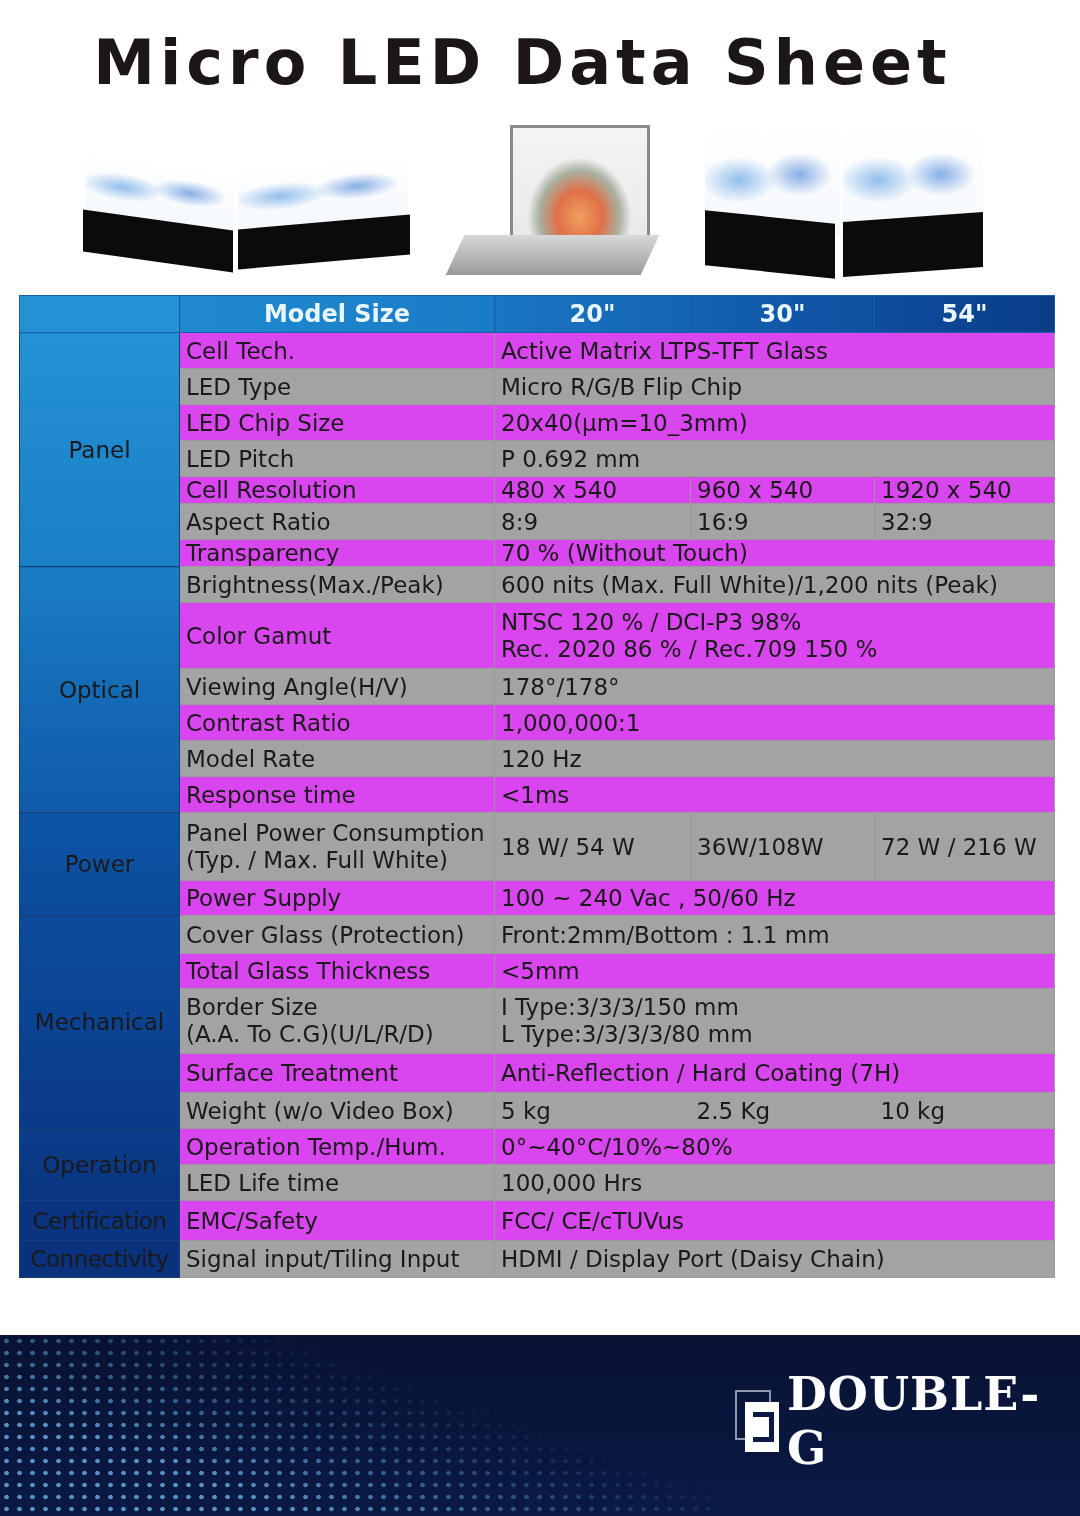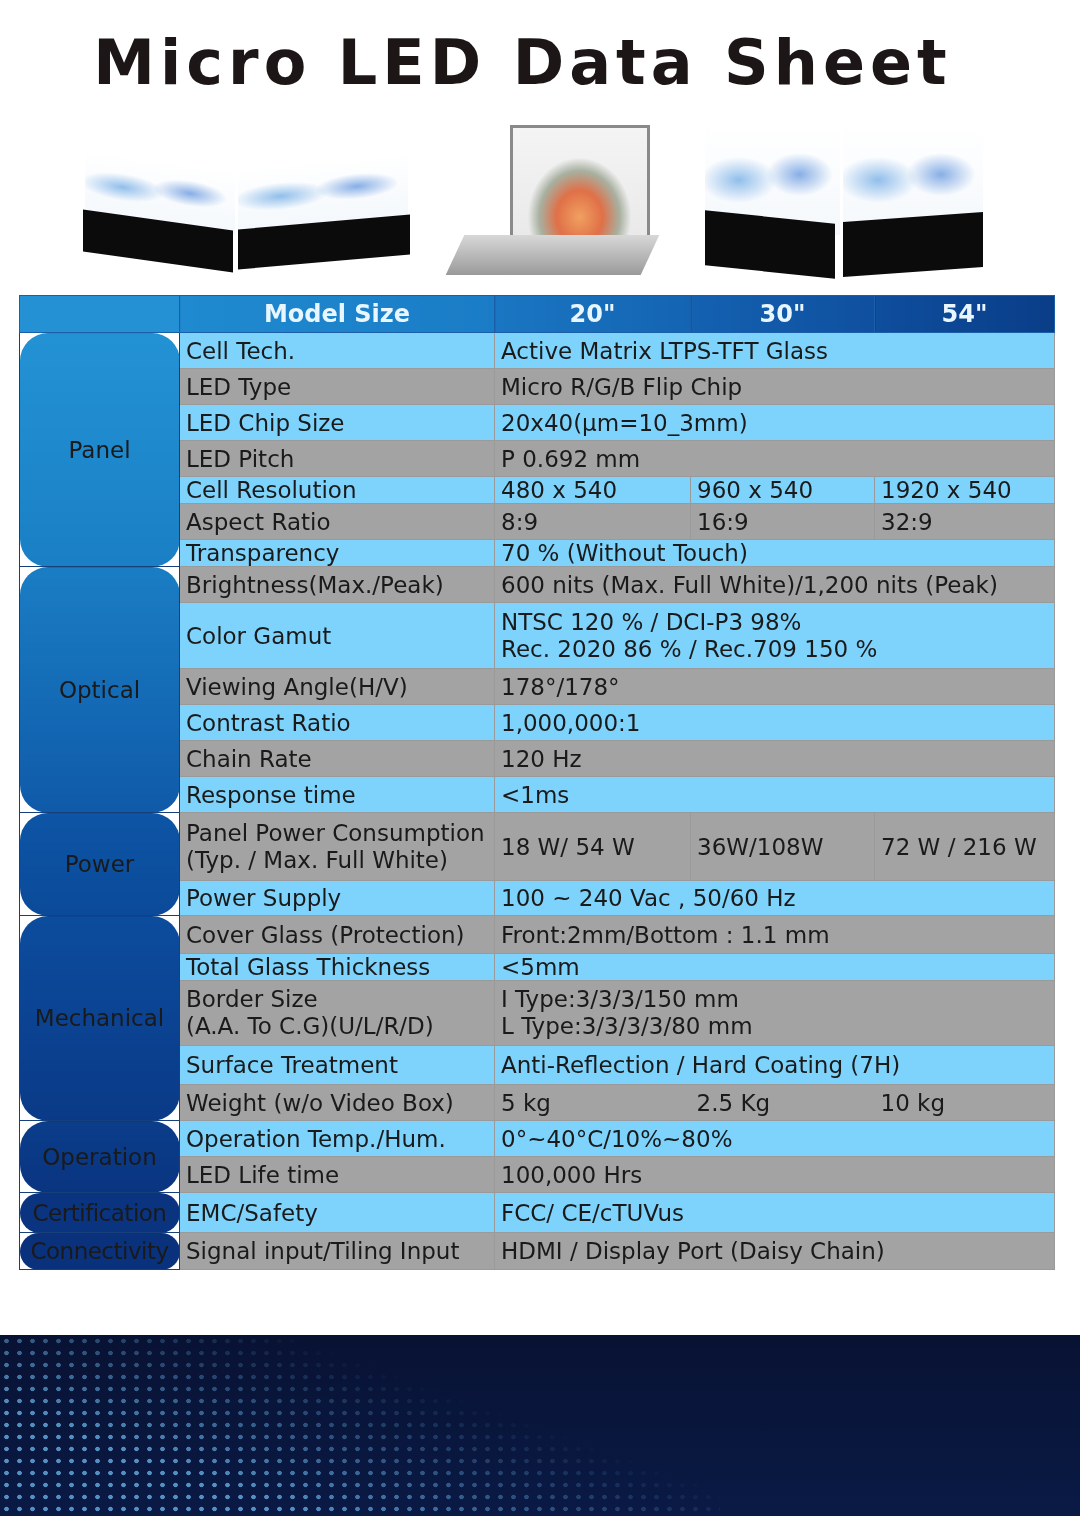--- a/index.html
+++ b/index.html
@@ -41,33 +41,32 @@
   }
   .hdr-blank { background: #2391d3; }
   .hdr-model { background: linear-gradient(90deg,#1f8ad0,#1a7cc6); }
   .hdr-20 { background: linear-gradient(90deg,#1a76c2,#1464b3); }
   .hdr-30 { background: linear-gradient(90deg,#1461b1,#0f509f); }
   .hdr-54 { background: linear-gradient(90deg,#0e4e9d,#0a3d88); }
 
   .cat {
     color: #eaf6ff; font-weight: bold; text-align: center; font-size: 25px;
     border-color: #173f7a !important;
-    border-radius: 28px;
   }
   .cat-panel { background: linear-gradient(180deg,#2392d4,#1a7fc5); }
   .cat-optical { background: linear-gradient(180deg,#1a7dc4,#0f5aa9); }
   .cat-power { background: linear-gradient(180deg,#0d55a6,#0b4a99); }
   .cat-mech { background: linear-gradient(180deg,#0c4c9d,#0a3a87); }
   .cat-op { background: linear-gradient(180deg,#0b3d8a,#093480); }
   .cat-cert { background: #0a3480; font-size: 23px; letter-spacing: -0.5px; }
   .cat-conn { background: #0a317b; font-size: 23px; letter-spacing: -0.5px; }
 
   .lbl { text-align: left; padding-left: 8px; }
   .val { text-align: left; }
-  .r-white td.lbl, .r-white td.val { background: #7dd3fc; }
+  .r-white td.lbl, .r-white td.val { background: #d946ef; }
   .r-gray td.lbl, .r-gray td.val { background: #a3a3a3; }
   .two-line { line-height: 27px; font-size: 22px; margin-top: 14px; }
 
   
   .footer {
     position: absolute; left: 0; top: 1335px; width: 1080px; height: 181px;
     background: linear-gradient(180deg,#081233,#0a1a45);
     overflow: hidden;
   }
   .dots {
@@ -192,21 +191,21 @@
     </tr>
     <tr class="r-gray" style="height:36px">
       <td class="lbl">Viewing Angle(H/V)</td>
       <td class="val" colspan="3">178°/178°</td>
     </tr>
     <tr class="r-white" style="height:36px">
       <td class="lbl">Contrast Ratio</td>
       <td class="val" colspan="3">1,000,000:1</td>
     </tr>
     <tr class="r-gray" style="height:36px">
-      <td class="lbl">Chain Rate</td>
+      <td class="lbl">Model Rate</td>
       <td class="val" colspan="3">120 Hz</td>
     </tr>
     <tr class="r-white" style="height:36px">
       <td class="lbl">Response time</td>
       <td class="val" colspan="3">&lt;1ms</td>
     </tr>
 
     <tr class="r-gray" style="height:68px">
       <td class="cat cat-power" rowspan="2">Power</td>
       <td class="lbl two-line">
@@ -220,21 +219,21 @@
     <tr class="r-white" style="height:35px">
       <td class="lbl">Power Supply</td>
       <td class="val" colspan="3">100 ~ 240 Vac , 50/60 Hz</td>
     </tr>
 
     <tr class="r-gray" style="height:38px">
       <td class="cat cat-mech" rowspan="5">Mechanical</td>
       <td class="lbl">Cover Glass (Protection)</td>
       <td class="val" colspan="3">Front:2mm/Bottom : 1.1 mm</td>
     </tr>
-    <tr class="r-white" style="height:27px">
+    <tr class="r-white" style="height:35px">
       <td class="lbl">Total Glass Thickness</td>
       <td class="val" colspan="3">&lt;5mm</td>
     </tr>
     <tr class="r-gray" style="height:65px">
       <td class="lbl two-line">
         <div>Border Size</div>
         <div>(A.A. To C.G)(U/L/R/D)</div>
       </td>
       <td class="val two-line" colspan="3">
         <div>I Type:3/3/3/150 mm</div>
@@ -271,13 +270,20 @@
     <tr class="r-gray" style="height:37px">
       <td class="cat cat-conn">Connectivity</td>
       <td class="lbl">Signal input/Tiling Input</td>
       <td class="val" colspan="3">HDMI / Display Port (Daisy Chain)</td>
     </tr>
   </tbody>
 </table>
 
 <div class="footer">
   <div class="dots"></div>
+  <div class="logo">
+    <div class="logo-mark">
+      <div class="outer"></div>
+      <div class="inner"></div>
+    </div>
+    <div class="logo-text">DOUBLE-G</div>
+  </div>
 </div>
 
 </body></html>

